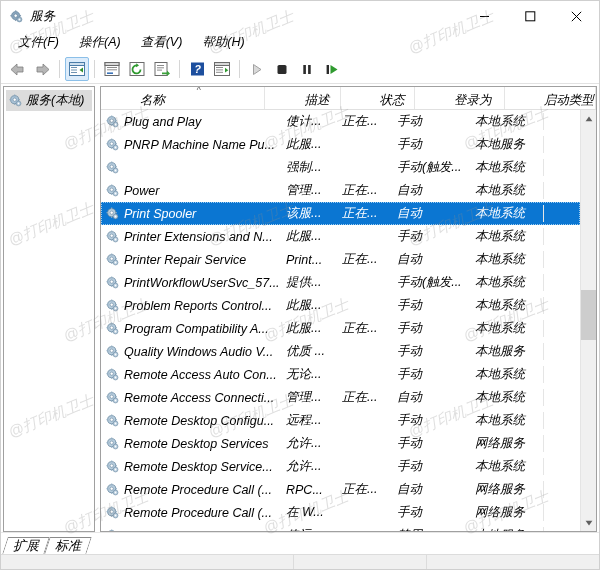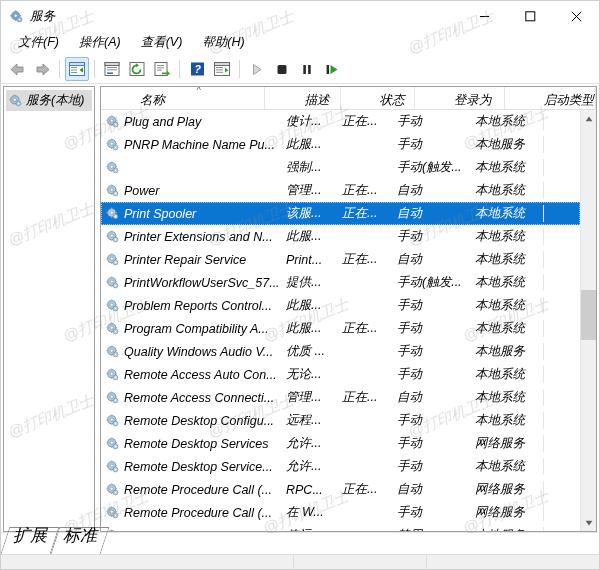--- a/index.html
+++ b/index.html
@@ -276,22 +276,22 @@
     display: flex;
     align-items: flex-end;
     padding-left: 4px;
     background: #ffffff;
     border-top: 1px solid #e6e6e6;
   }
   .tab {
     height: 17px;
     display: flex;
     align-items: center;
-    padding: 0 8px 10px 8px;
-    font-size: 17px;
+    padding: 0 8px 0 8px;
+    font-size: 13px;
     cursor: default;
     position: relative;
     color: #000;
   }
   .tab .tab-shape {
     position: absolute;
     left: 0; top: 0; right: 0; bottom: 0;
     border-left: 1px solid #8a8a8a;
     border-top: 1px solid #8a8a8a;
     border-right: 1px solid #8a8a8a;

